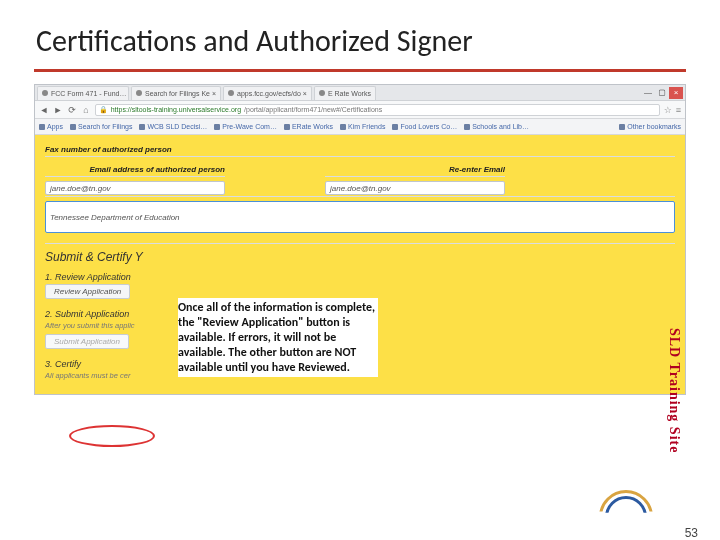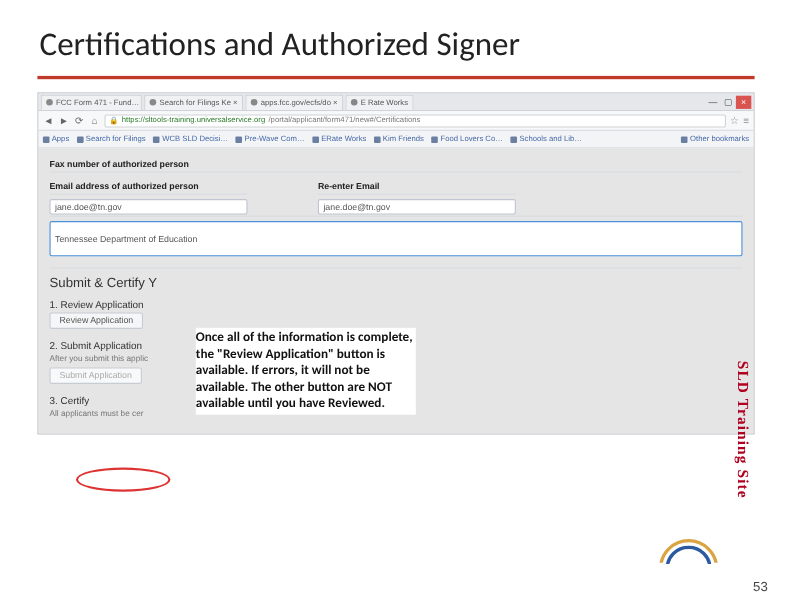--- a/index.html
+++ b/index.html
@@ -94,39 +94,40 @@
     padding:0 4px;
     gap:7px;
     font-size:7px;
     color:#4467a8;
     white-space:nowrap;
     overflow:hidden;
   }
   .bm-item { display:flex; align-items:center; gap:2px; }
   .bm-fav { width:6px; height:6px; background:#6b7fa3; border-radius:1px; }
   .page {
-    background:#e5e5e5;
+    background:#fde047;
     padding:6px 10px 10px 10px;
     position:relative;
+    font-style:italic;
   }
   .field-label { font-size:8px; font-weight:700; color:#222; margin:4px 0 2px 0;}
   .thin-line { height:1px; background:#d9dde2; margin:1px 0 4px 0;}
   .input {
     width:180px;
     height:14px;
     border:1px solid #bfc6cf;
     border-radius:2px;
     background:#fff;
     font-size:8px;
     color:#555;
     padding:0 4px;
     display:flex;
     align-items:center;
   }
-  .two-col { display:flex; gap:64px; }
+  .two-col { display:flex; gap:100px;text-align:right; }
   .wide-input {
     width:100%;
     height:32px;
     border:1px solid #4a90d9;
     border-radius:2px;
     background:#fff;
     font-size:8px;
     color:#555;
     padding:0 4px;
     display:flex;

